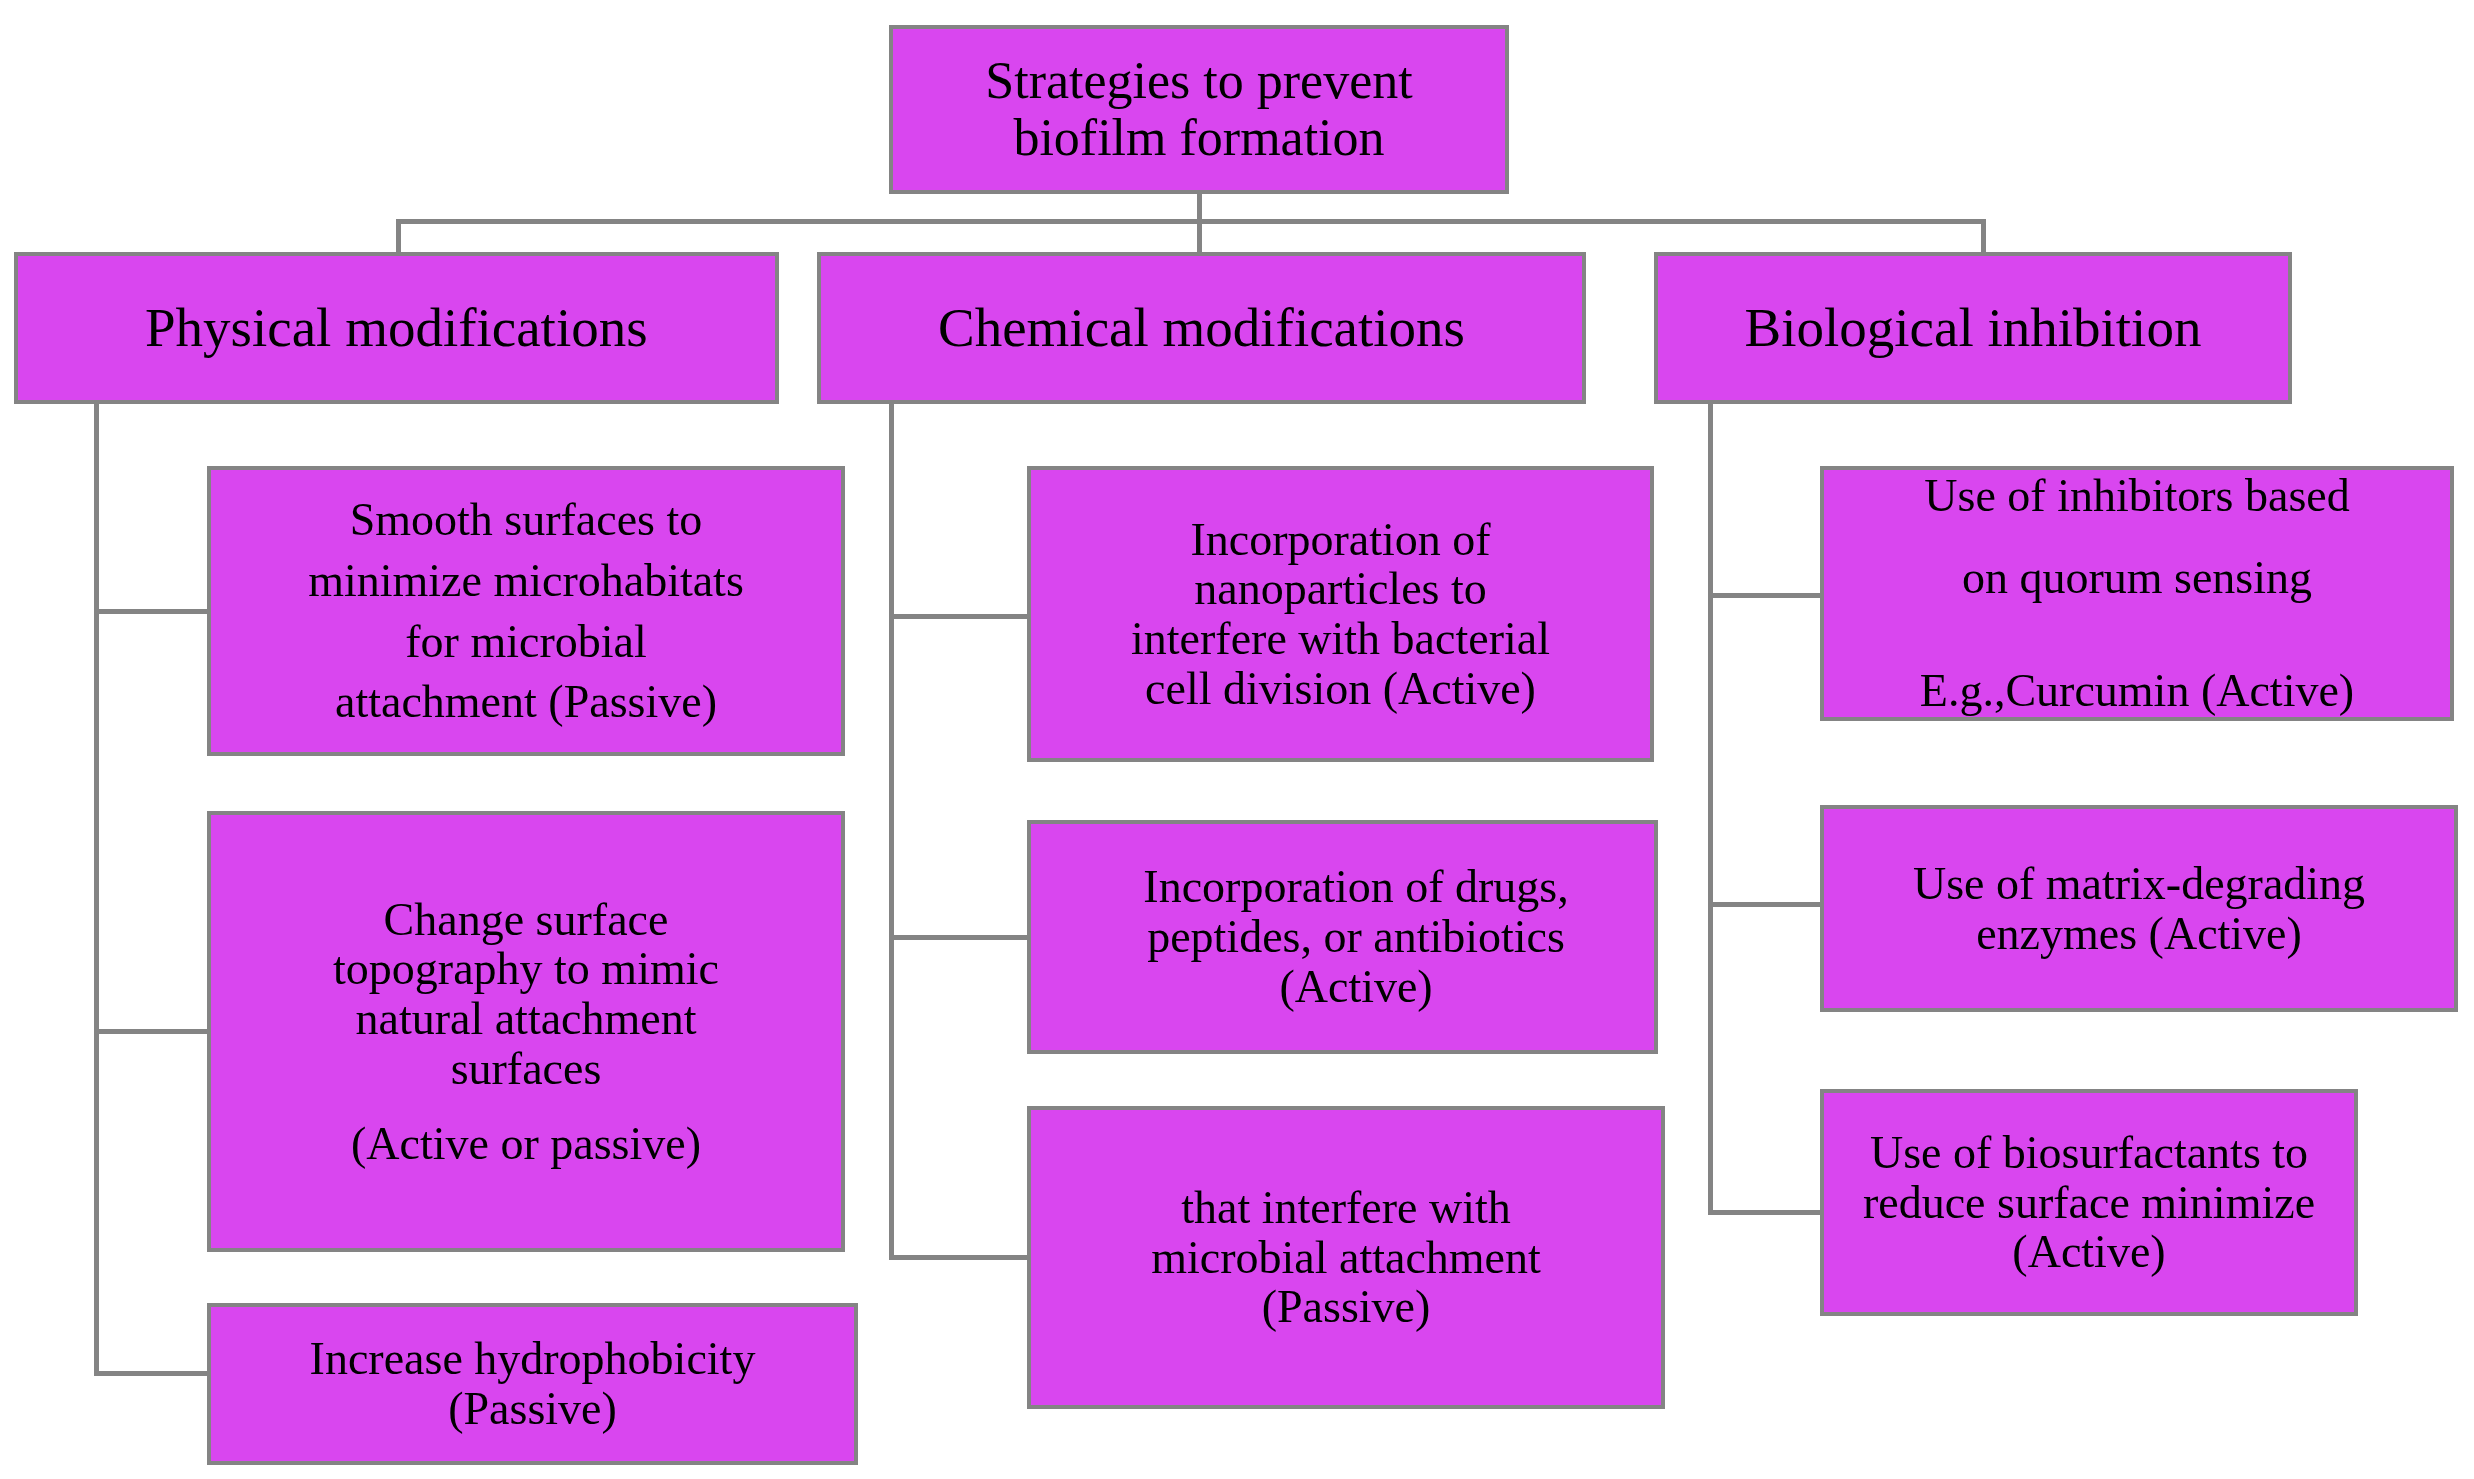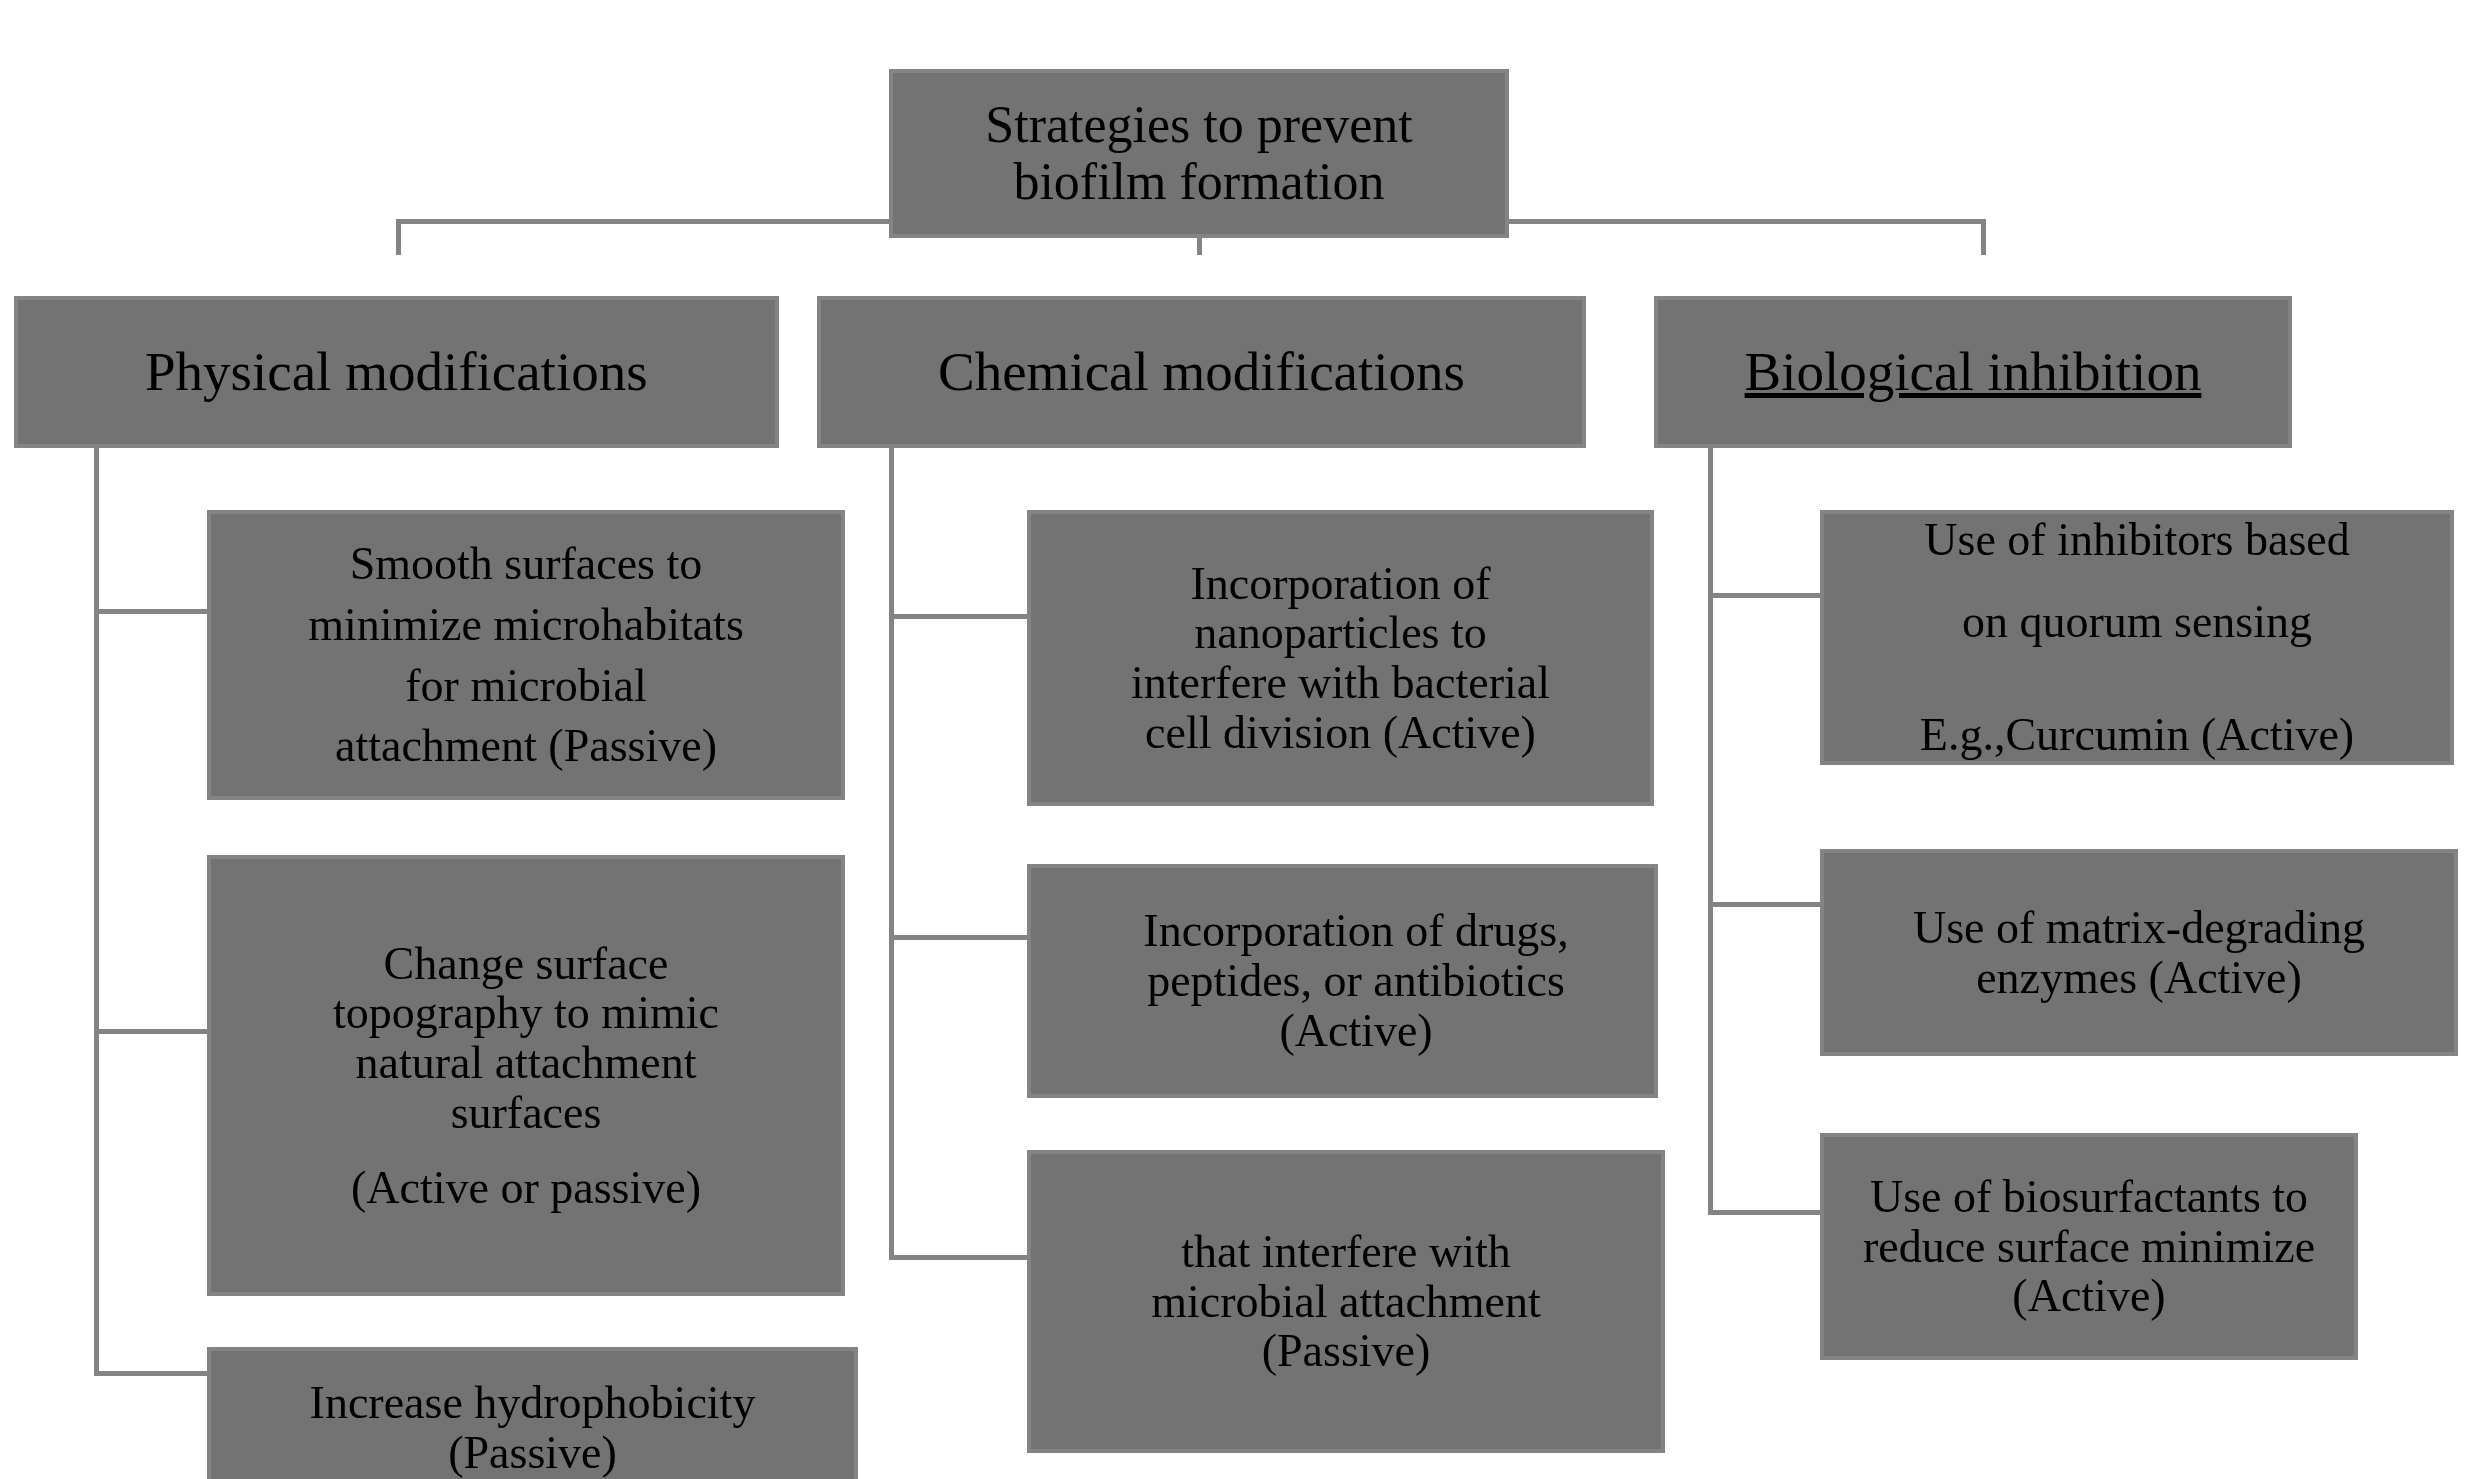--- a/index.html
+++ b/index.html
@@ -14,45 +14,44 @@
     background: #ffffff;
     font-family: "Liberation Serif", "DejaVu Serif", serif;
     overflow: hidden;
   }
 
   
   .node {
     position: absolute;
     box-sizing: border-box;
     border: 4.1px solid #848484;
-    background: #737373;
+    background: #d946ef;
     display: flex;
     flex-direction: column;
     align-items: center;
     justify-content: center;
     text-align: left;
     color: #000000;
     line-height: 1.08;
     padding: 2.8px 6.9px;
-    margin-top: 44px;
   }
   .node .ln { display: block; white-space: nowrap; }
   .node .para-gap { height: 0.55em; }
 
   
   #node-root {
     left: 889px;  top: 25px;  width: 620px;  height: 169px;
     font-size: 52px;
   }
 
   
   .cat { font-size: 55px; height: 152px; top: 252px; }
   #node-physical   { left: 13.8px;   width: 765px; }
   #node-chemical   { left: 817px; width: 769px; }
-  #node-biological { left: 1654px; width: 638px; text-decoration: underline;  }
+  #node-biological { left: 1654px; width: 638px;  }
 
   
   .leaf { font-size: 46px; }
   #leaf-p1 { left: 207px; top: 466px;  width: 638px; height: 290px; gap: 11px; }
   #leaf-p2 { left: 207px; top: 811px; width: 638px; height: 441px; }
   #leaf-p3 { left: 207px; top: 1303px; width: 651px; height: 162px; }
 
   
   #leaf-c1 { left: 1027px; top: 466px;  width: 627px; height: 296px; }
   #leaf-c2 { left: 1027px; top: 820px; width: 631px; height: 234px; padding-left: 34px; }

